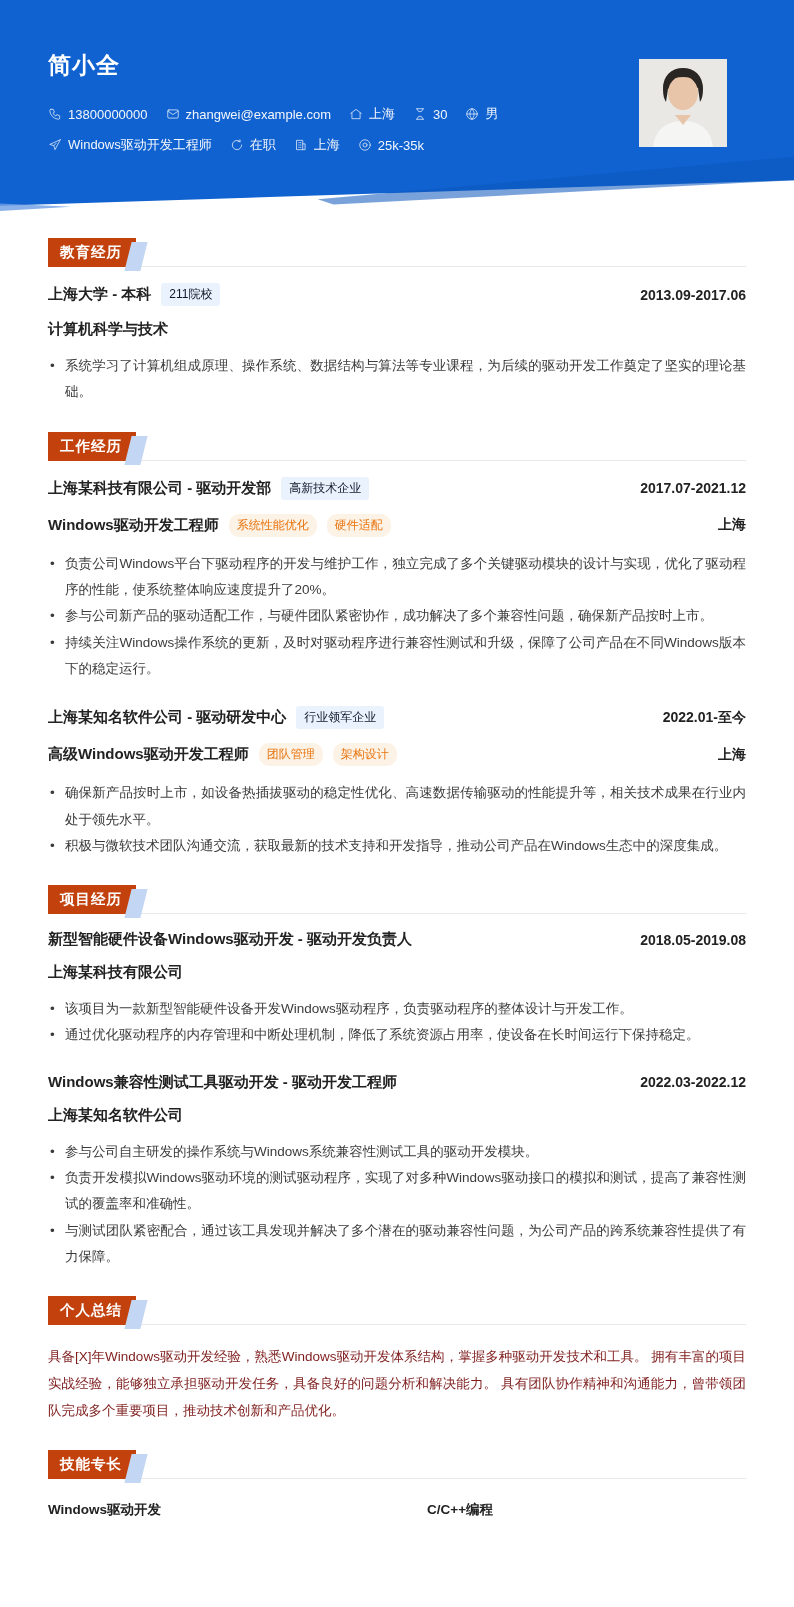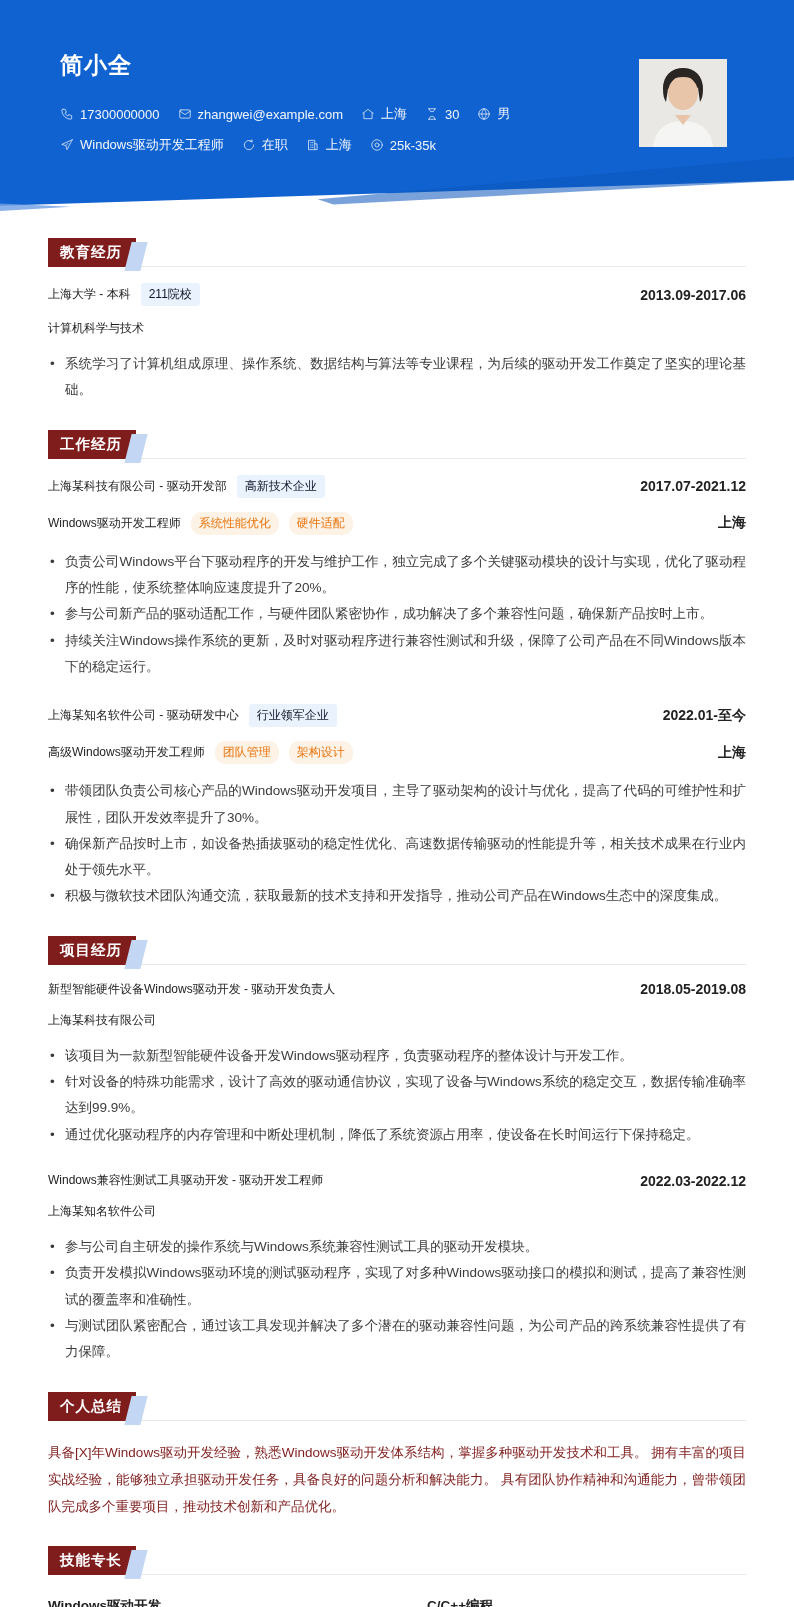--- a/index.html
+++ b/index.html
@@ -8,47 +8,47 @@
   .page { position:relative; width:794px; min-height:1607px; margin:0 auto; background:#fff; overflow:hidden; }
 
   
   .hero { position:relative; height:212px; }
   .hero-bg { position:absolute; inset:0; background:#1062d0;
              clip-path:polygon(0 0,100% 0,100% 85%,0 97%); }
   .hero-accent-dark { position:absolute; inset:0; background:#0b55bb; opacity:.55;
              clip-path:polygon(40% 94%,100% 74%,100% 85%,42% 96.5%); }
   .hero-accent-light { position:absolute; inset:0; background:#6d9de4; opacity:.8;
              clip-path:polygon(0 96%,9% 97.5%,0 99.5%); }
-  .hero-content { position:absolute; left:60px; top:50px; color:#fff; z-index:2; }
+  .hero-content { position:absolute; left:48px; top:50px; color:#fff; z-index:2; }
   .name { font-size:23px; font-weight:bold; letter-spacing:1px; margin-bottom:24px; }
   .contact-row { display:flex; align-items:center; gap:18px; margin-bottom:13px;
                  font-size:13px; color:rgba(255,255,255,.95); white-space:nowrap; }
   .contact-item { display:flex; align-items:center; gap:6px; }
   .contact-item svg { width:14px; height:14px; stroke:#fff; fill:none; stroke-width:1.4;
                       stroke-linecap:round; stroke-linejoin:round; opacity:.85; }
   .photo { position:absolute; right:67px; top:59px; width:88px; height:88px; z-index:2;
            background:linear-gradient(180deg,#efefed 0%,#e3e2df 60%,#d8d6d2 100%);
            overflow:hidden; }
   .photo svg { width:100%; height:100%; display:block; }
 
   
   .content { padding:0 48px 40px 48px; }
 
   .sec-head { position:relative; margin-top:26px; margin-bottom:14px; }
-  .sec-badge { position:relative; display:inline-block; background:#7f1d1d; color:#fff;
+  .sec-badge { position:relative; display:inline-block; background:#c2410c; color:#fff;
                font-size:14.5px; font-weight:bold; letter-spacing:1px;
                padding:5px 14px 5px 12px; z-index:1; }
   .sec-badge .tail { position:absolute; right:-8px; top:4px; width:16px; height:100%;
                background:#c3d7f4; transform:skewX(-14deg); z-index:-1; }
   .sec-line { position:absolute; left:0; right:0; bottom:0; height:1px; background:#e9e9e9; }
 
   .entry { margin-top:16px; }
   .entry-row { display:flex; align-items:center; justify-content:space-between; margin-bottom:14px; }
   .entry-left { display:flex; align-items:center; gap:10px; }
-  .entry-title { font-size:12px; font-weight:normal; color:#222; }
+  .entry-title { font-size:15px; font-weight:bold; color:#222; }
   .entry-date, .entry-loc { font-size:14px; font-weight:bold; color:#222;margin-left:16px; }
   .tag-blue { background:#eaf2fd; color:#0f172a; font-size:12px; padding:3px 8px; border-radius:3px; }
   .tag-orange { background:#fcf2e5; color:#e8740e; font-size:12px; padding:3px 8px; border-radius:10px; }
 
   ul.bullets { list-style:none; margin:2px 0 6px 0; }
   ul.bullets li { position:relative; padding-left:17px; font-size:13.5px; color:#3b3b3b;
                   line-height:1.95; text-align:justify; }
   ul.bullets li::before { content:"•"; position:absolute; left:2px; top:0; color:#3b3b3b; }
 
   .summary-text { font-size:13.5px; color:#7f1d1d; line-height:2.0; text-align:justify; margin-top:18px; }
@@ -69,21 +69,21 @@
     <div class="hero-accent-light"></div>
 
     <div class="hero-content">
       <div class="name">简小全</div>
 
       <div class="contact-row">
         <span class="contact-item">
           <svg viewBox="0 0 24 24">
               <path d="M5 4h4l2 5-2.5 1.5a12 12 0 0 0 5 5L15 13l5 2v4a2 2 0 0 1-2 2A16 16 0 0 1 3 6a2 2 0 0 1 2-2z"></path>
             </svg>
-          <span>17300000000</span>
+          <span>13800000000</span>
         </span>
         <span class="contact-item">
           <svg viewBox="0 0 24 24">
               <rect x="3" y="5" width="18" height="14" rx="2"></rect>
               <path d="M3 7l9 6 9-6"></path>
             </svg>
           <span>zhangwei@example.com</span>
         </span>
         <span class="contact-item">
           <svg viewBox="0 0 24 24">
@@ -211,42 +211,40 @@
       </div>
       <div class="entry-row">
         <div class="entry-left">
           <span class="entry-title">高级Windows驱动开发工程师</span>
           <span class="tag-orange">团队管理</span>
           <span class="tag-orange">架构设计</span>
         </div>
         <span class="entry-loc">上海</span>
       </div>
       <ul class="bullets">
-        <li>带领团队负责公司核心产品的Windows驱动开发项目，主导了驱动架构的设计与优化，提高了代码的可维护性和扩展性，团队开发效率提升了30%。</li>
         <li>确保新产品按时上市，如设备热插拔驱动的稳定性优化、高速数据传输驱动的性能提升等，相关技术成果在行业内处于领先水平。</li>
         <li>积极与微软技术团队沟通交流，获取最新的技术支持和开发指导，推动公司产品在Windows生态中的深度集成。</li>
       </ul>
     </div>
 
     <div class="sec-head">
       <div class="sec-badge"><span>项目经历</span><i class="tail"></i></div>
       <div class="sec-line"></div>
     </div>
 
     <div class="entry">
       <div class="entry-row">
         <span class="entry-title">新型智能硬件设备Windows驱动开发 - 驱动开发负责人</span>
         <span class="entry-date">2018.05-2019.08</span>
       </div>
       <div class="entry-row">
         <span class="entry-title">上海某科技有限公司</span>
       </div>
       <ul class="bullets">
         <li>该项目为一款新型智能硬件设备开发Windows驱动程序，负责驱动程序的整体设计与开发工作。</li>
-        <li>针对设备的特殊功能需求，设计了高效的驱动通信协议，实现了设备与Windows系统的稳定交互，数据传输准确率达到99.9%。</li>
         <li>通过优化驱动程序的内存管理和中断处理机制，降低了系统资源占用率，使设备在长时间运行下保持稳定。</li>
       </ul>
     </div>
 
     <div class="entry" style="margin-top:24px;">
       <div class="entry-row">
         <span class="entry-title">Windows兼容性测试工具驱动开发 - 驱动开发工程师</span>
         <span class="entry-date">2022.03-2022.12</span>
       </div>
       <div class="entry-row">

